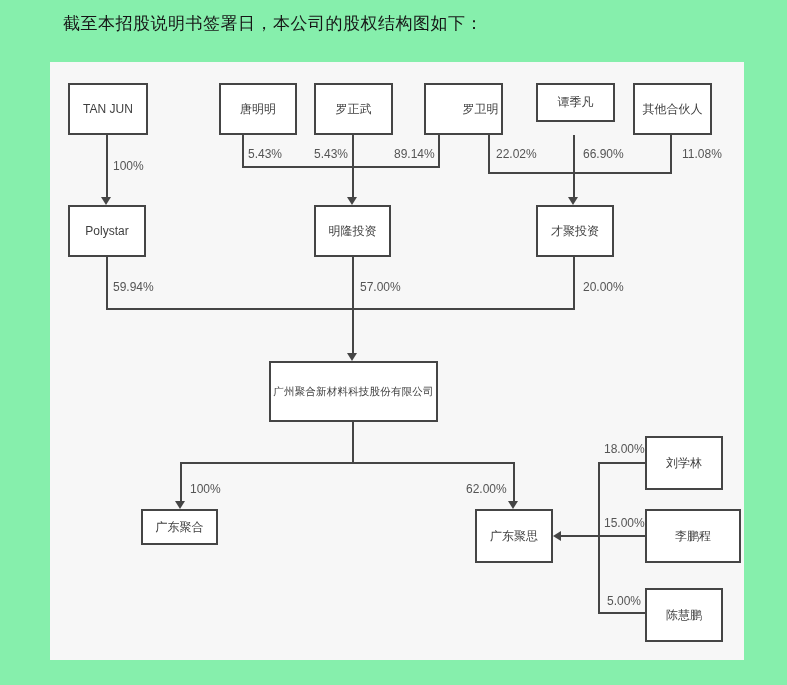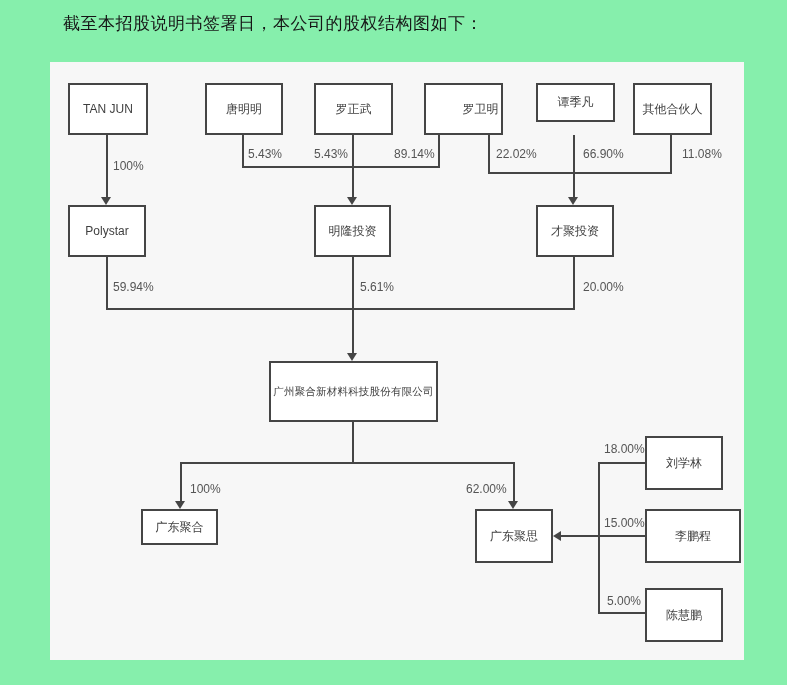--- a/index.html
+++ b/index.html
@@ -39,21 +39,21 @@
 </head>
 <body>
 
 <div id="stage">
 
   <div id="doc-title">截至本招股说明书签署日，本公司的股权结构图如下：</div>
 
   <div id="panel"></div>
 
   <div class="node" style="left:68px;top:83px;width:80px;height:52px;">TAN JUN</div>
-  <div class="node" style="left:205px;top:83px;width:78px;height:52px;">唐明明</div>
+  <div class="node" style="left:219px;top:83px;width:78px;height:52px;">唐明明</div>
   <div class="node" style="left:314px;top:83px;width:79px;height:52px;">罗正武</div>
   <div class="node" style="left:424px;top:83px;width:79px;height:52px;padding-left:34px;">罗卫明</div>
   <div class="node" style="left:536px;top:83px;width:79px;height:39px;">谭季凡</div>
   <div class="node" style="left:633px;top:83px;width:79px;height:52px;">其他合伙人</div>
 
   <div class="node" style="left:68px;top:205px;width:78px;height:52px;">Polystar</div>
   <div class="node" style="left:314px;top:205px;width:77px;height:52px;">明隆投资</div>
   <div class="node" style="left:536px;top:205px;width:78px;height:52px;">才聚投资</div>
 
   <div class="node company" style="left:269px;top:361px;width:169px;height:61px;">广州聚合新材料科技股份有限公司</div>
@@ -102,21 +102,21 @@
 
   <div class="pct" style="left:113px;top:159px;">100%</div>
   <div class="pct" style="left:248px;top:147px;">5.43%</div>
   <div class="pct" style="left:314px;top:147px;">5.43%</div>
   <div class="pct" style="left:394px;top:147px;">89.14%</div>
   <div class="pct" style="left:496px;top:147px;">22.02%</div>
   <div class="pct" style="left:583px;top:147px;">66.90%</div>
   <div class="pct" style="left:682px;top:147px;">11.08%</div>
 
   <div class="pct" style="left:113px;top:280px;">59.94%</div>
-  <div class="pct" style="left:360px;top:280px;">5.61%</div>
+  <div class="pct" style="left:360px;top:280px;">57.00%</div>
   <div class="pct" style="left:583px;top:280px;">20.00%</div>
 
   <div class="pct" style="left:190px;top:482px;">100%</div>
   <div class="pct" style="left:466px;top:482px;">62.00%</div>
 
   <div class="pct" style="left:604px;top:442px;">18.00%</div>
   <div class="pct" style="left:604px;top:516px;text-align:right;">15.00%</div>
   <div class="pct" style="left:607px;top:594px;">5.00%</div>
 
 </div>

